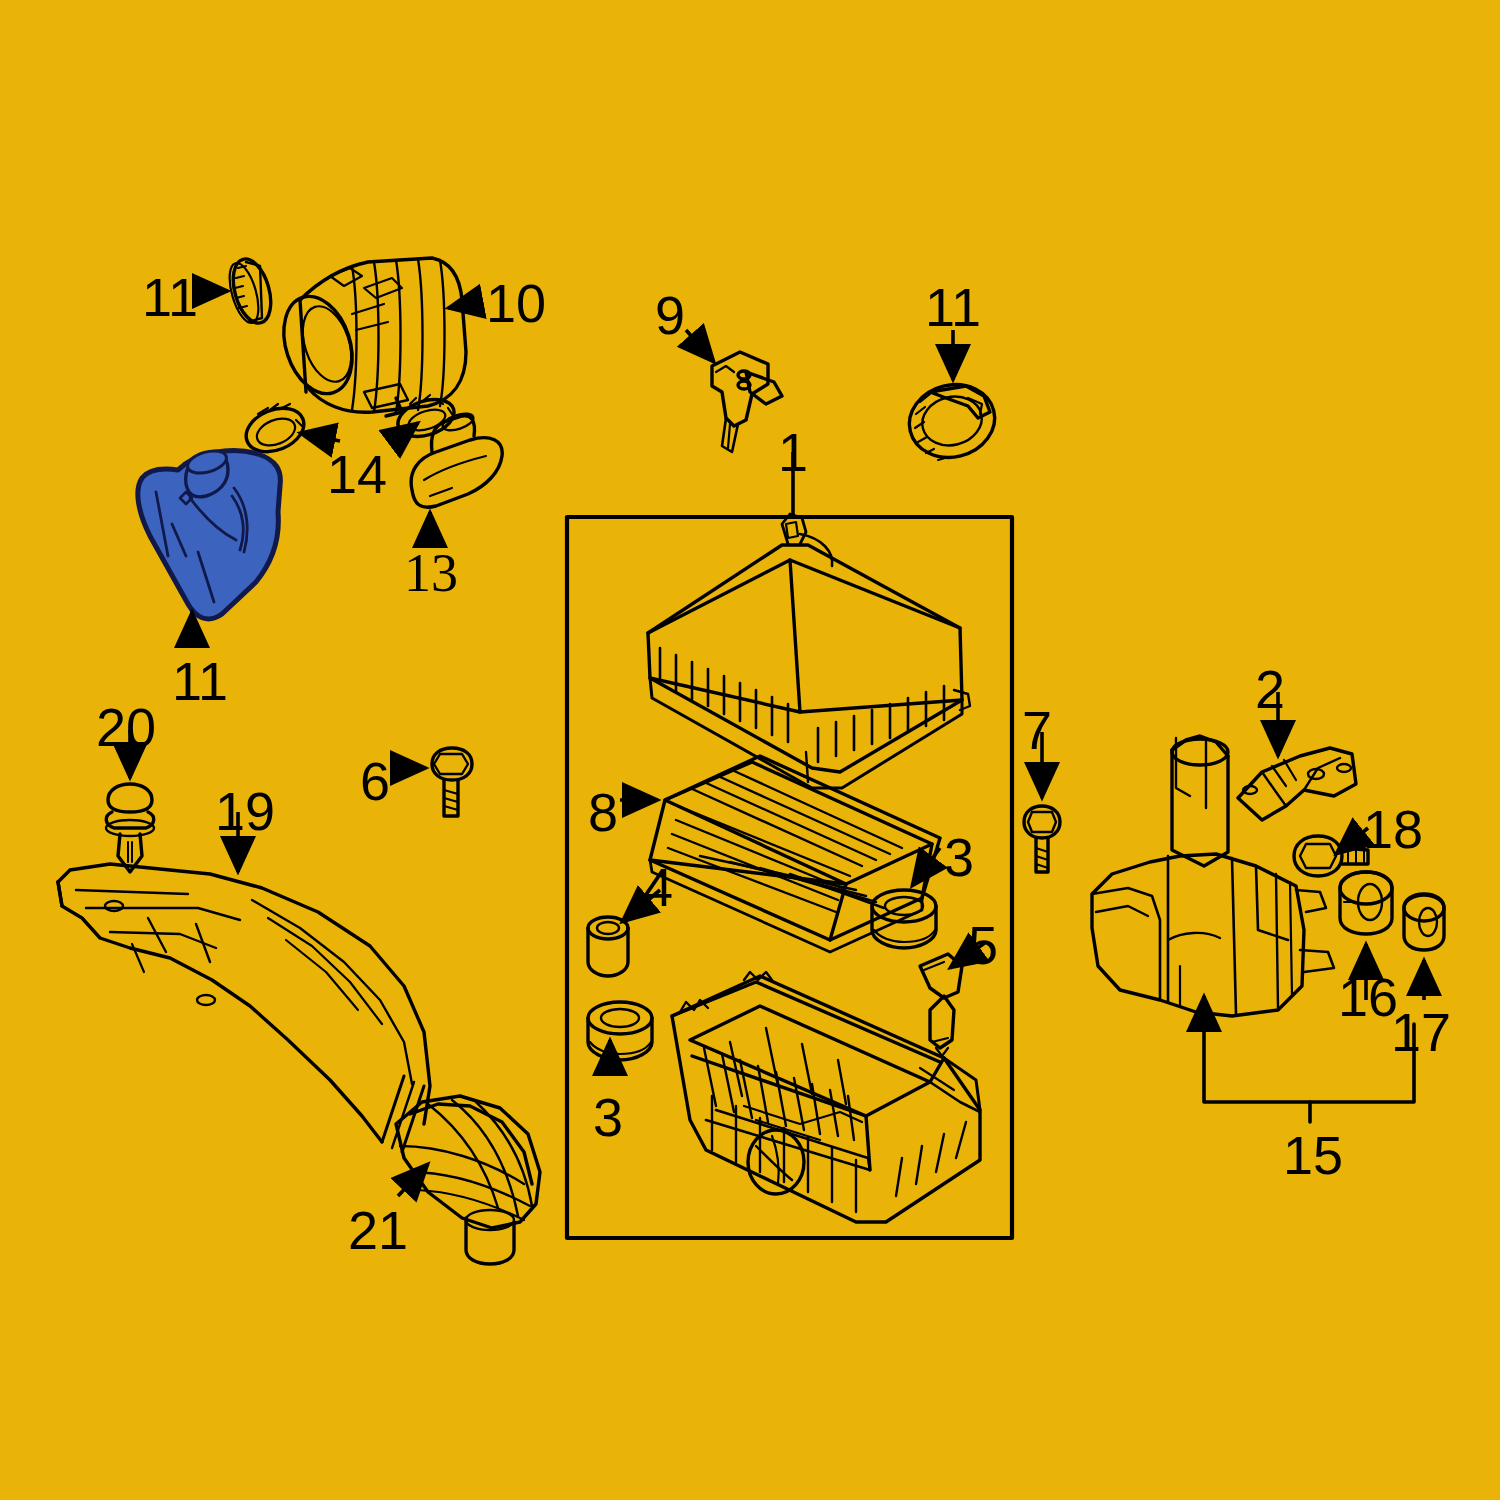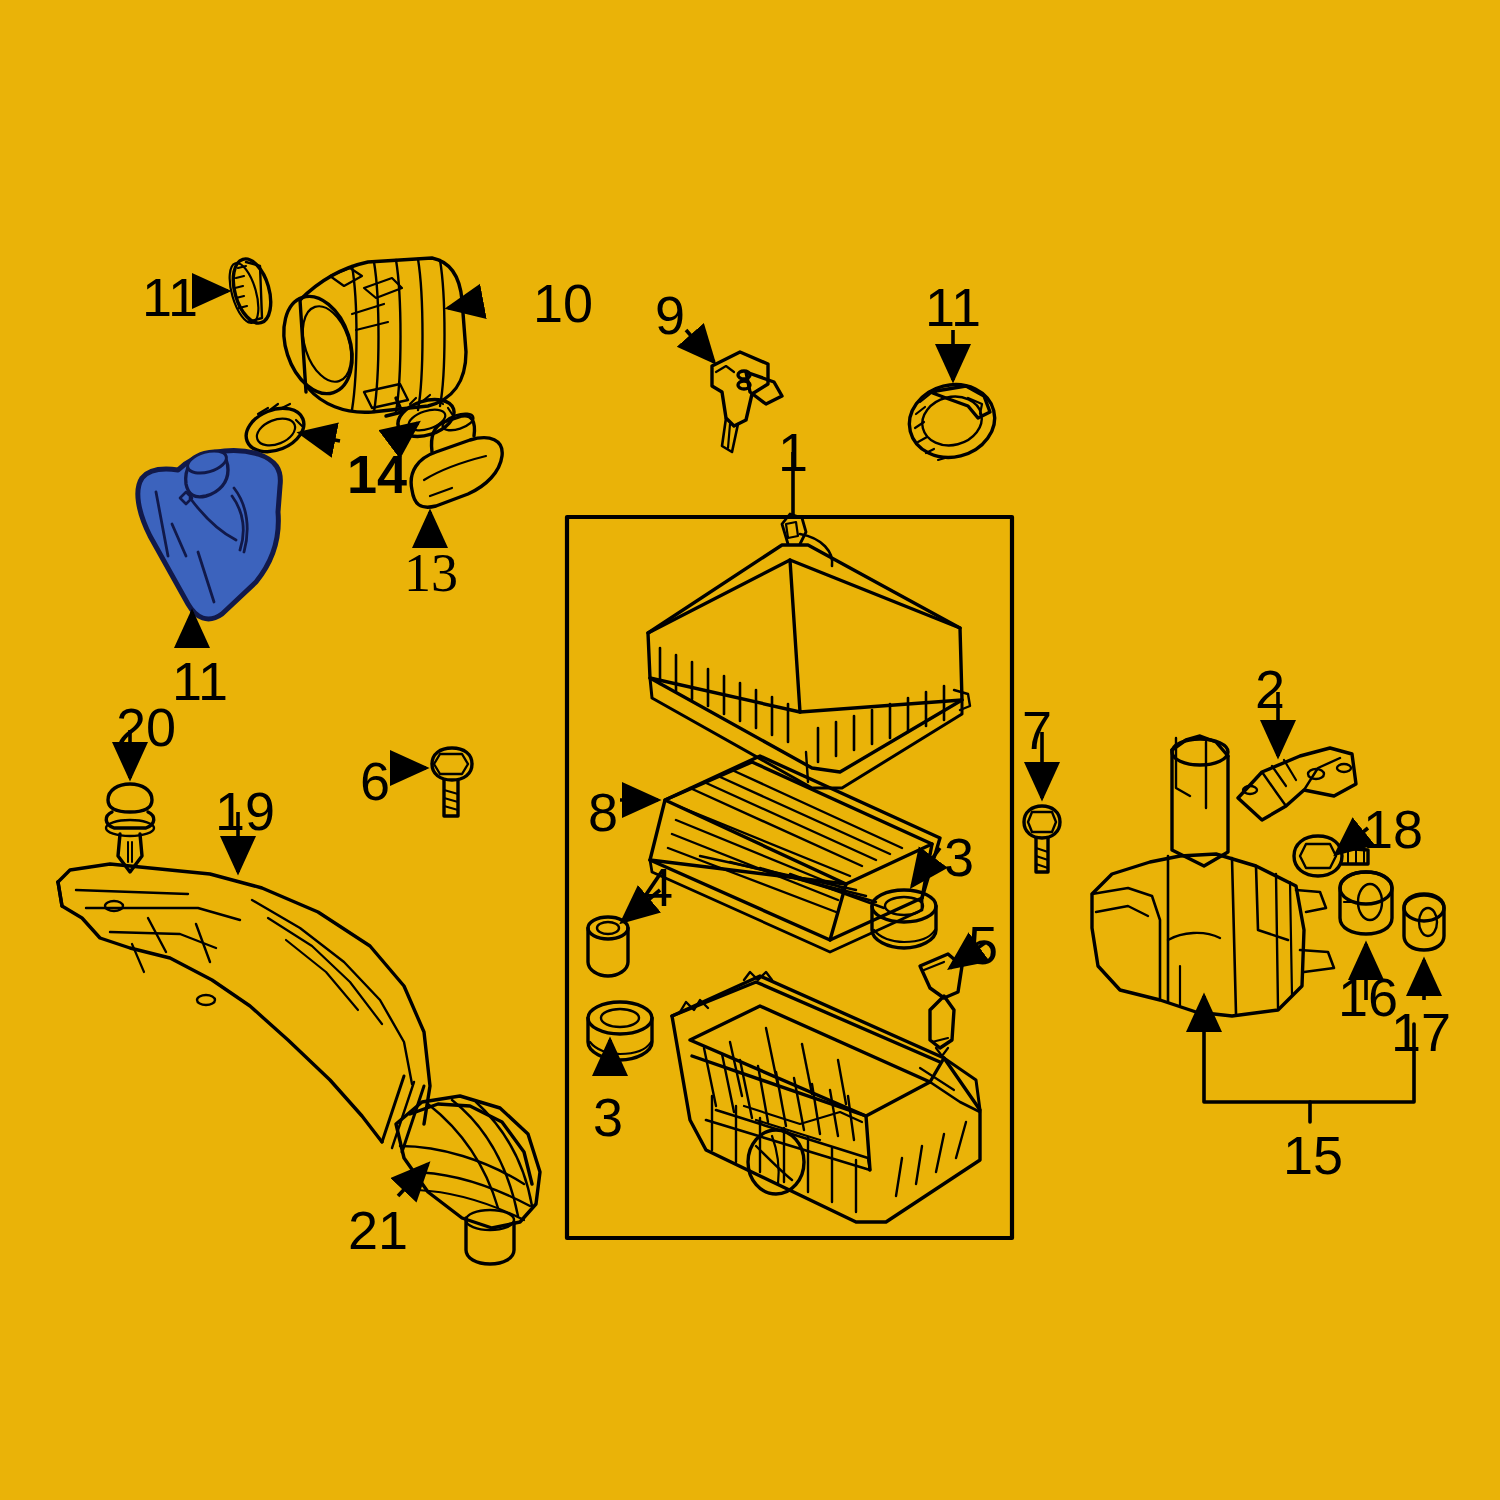--- a/index.html
+++ b/index.html
@@ -456,29 +456,29 @@
 
       <line x1="1366" y1="1000" x2="1366" y2="944" marker-end="url(#arrH)"></line>
 
       <line x1="1424" y1="1000" x2="1424" y2="960" marker-end="url(#arrH)"></line>
 
       <line x1="1204" y1="1022" x2="1204" y2="996" marker-end="url(#arrH)"></line>
     </g>
   </svg>
 
   <div class="callout" style="left:142px;  top:270px;">11</div>
-  <div class="callout" style="left:486px;  top:276px;margin-left:47px;">10</div>
+  <div class="callout" style="left:486px;  top:276px;">10</div>
   <div class="callout" style="left:655px;  top:288px;">9</div>
   <div class="callout" style="left:925px;  top:280px;">11</div>
-  <div class="callout" style="left:347px;  top:447px;font-weight:bold;">14</div>
+  <div class="callout" style="left:327px;  top:447px;">14</div>
   <div class="callout" style="left:778px;  top:425px;">1</div>
   <div class="callout" style="left:404px;  top:546px;font-family:Liberation Serif, serif;">13</div>
   <div class="callout" style="left:172px;  top:654px;">11</div>
   <div class="callout" style="left:1255px; top:662px;">2</div>
-  <div class="callout" style="left:116px;  top:700px;">20</div>
+  <div class="callout" style="left:96px;  top:700px;">20</div>
   <div class="callout" style="left:1022px; top:703px;">7</div>
   <div class="callout" style="left:360px;  top:754px;">6</div>
   <div class="callout" style="left:215px;  top:784px;">19</div>
   <div class="callout" style="left:588px;  top:785px;">8</div>
   <div class="callout" style="left:1363px; top:802px;text-align:right;">18</div>
   <div class="callout" style="left:944px;  top:830px;">3</div>
   <div class="callout" style="left:643px;  top:860px;">4</div>
   <div class="callout" style="left:968px;  top:918px;">5</div>
   <div class="callout" style="left:1338px; top:970px;">16</div>
   <div class="callout" style="left:1391px; top:1005px;">17</div>

